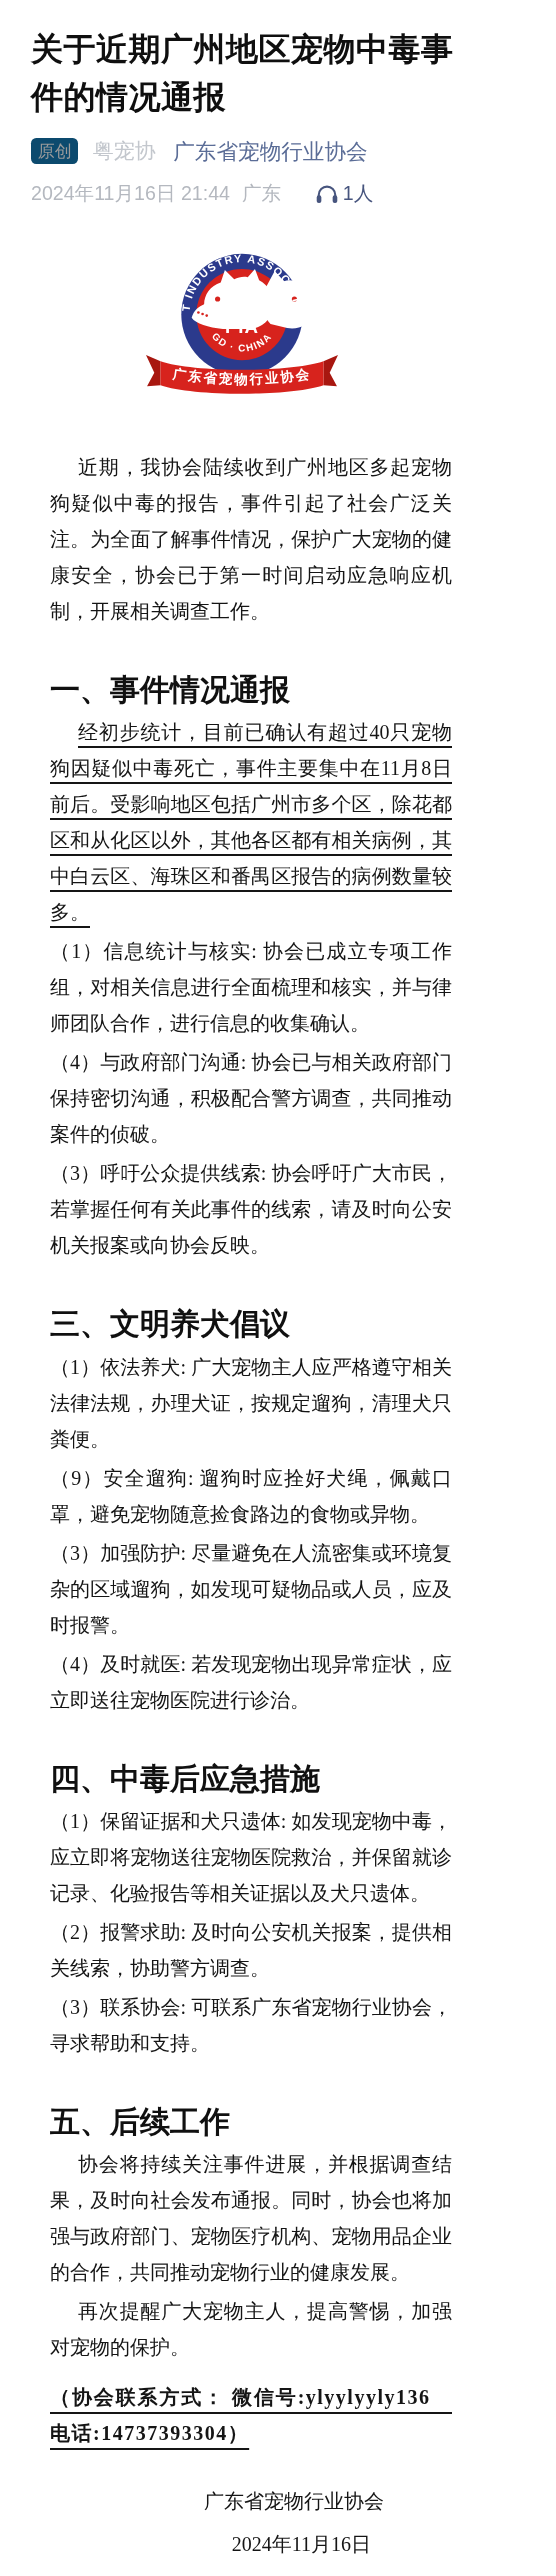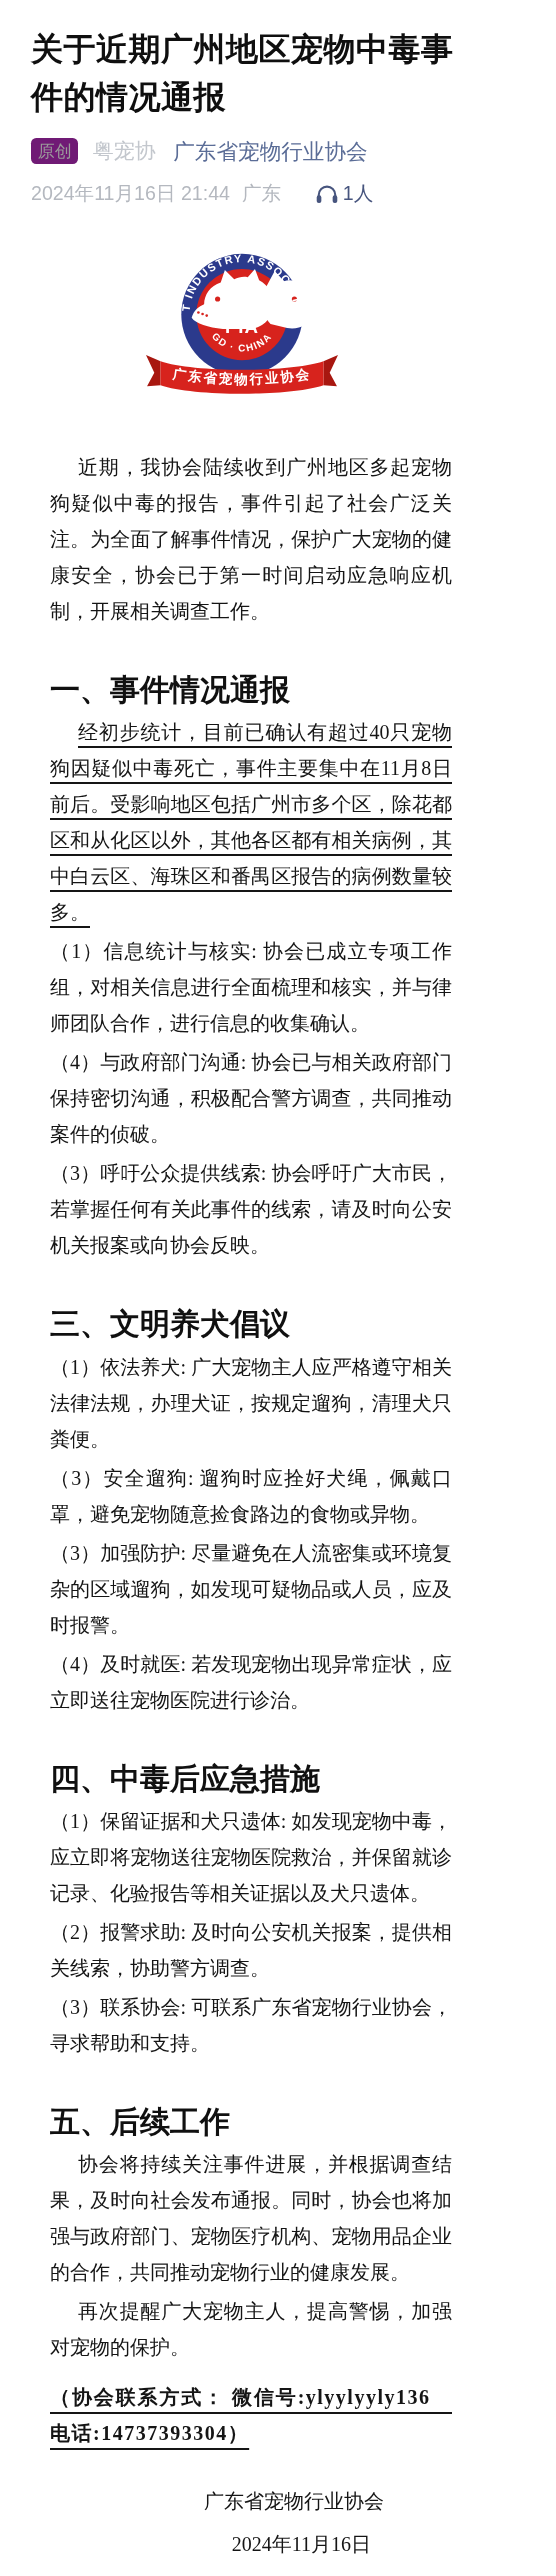--- a/index.html
+++ b/index.html
@@ -2,21 +2,21 @@
 <html style="font-size:8.2px"><head>
 <meta charset="utf-8">
 <style>
   html,body{margin:0;padding:0;background:#fff;}
   .page{width:484px;background:#ffffff;color:#141414;box-sizing:border-box;padding-bottom:41px;}
 
   
   .header{padding:25px 29px 0 31px;font-family:"Liberation Sans","DejaVu Sans",sans-serif;}
   .title{font-size:32px;line-height:48px;font-weight:700;color:#0f0f0f;letter-spacing:0.5px;}
   .byline{margin-top:15.5px;display:flex;align-items:center;}
-  .badge-original{background:#701a75;color:#9b9b9b;font-size:17px;line-height:1;padding:4.6px 6.7px;border-radius:5.2px;flex:0 0 auto;}
+  .badge-original{background:#0c4a6e;color:#9b9b9b;font-size:17px;line-height:1;padding:4.6px 6.7px;border-radius:5.2px;flex:0 0 auto;}
   .author{color:#c3c7cd;font-size:21px;margin-left:14.4px;}
   .account{color:#5b6d97;font-size:21.6px;margin-left:17.5px;}
   .meta{margin-top:14.4px;display:flex;align-items:center;font-size:19.6px;color:#b4b8bf;gap:12px;}
   .meta-region{margin-left:0;}
   .listen{display:flex;align-items:center;margin-left:21.6px;color:#47557e;}
   .listen svg{display:block;margin-right:4.1px;}
   .listen-count{font-size:19.6px;color:#47557e;}
 
   
   .logo-wrap{margin-top:41px;text-align:center;}
@@ -109,21 +109,21 @@
 
     <h2>一、事件情况通报</h2>
     <p class="indent underlined">经初步统计，目前已确认有超过40只宠物狗因疑似中毒死亡，事件主要集中在11月8日前后。受影响地区包括广州市多个区，除花都区和从化区以外，其他各区都有相关病例，其中白云区、海珠区和番禺区报告的病例数量较多。</p>
 
     <p>（1）信息统计与核实: 协会已成立专项工作组，对相关信息进行全面梳理和核实，并与律师团队合作，进行信息的收集确认。</p>
     <p>（4）与政府部门沟通: 协会已与相关政府部门保持密切沟通，积极配合警方调查，共同推动案件的侦破。</p>
     <p>（3）呼吁公众提供线索: 协会呼吁广大市民，若掌握任何有关此事件的线索，请及时向公安机关报案或向协会反映。</p>
 
     <h2>三、文明养犬倡议</h2>
     <p>（1）依法养犬: 广大宠物主人应严格遵守相关法律法规，办理犬证，按规定遛狗，清理犬只粪便。</p>
-    <p>（3）安全遛狗: 遛狗时应拴好犬绳，佩戴口罩，避免宠物随意捡食路边的食物或异物。</p>
+    <p>（9）安全遛狗: 遛狗时应拴好犬绳，佩戴口罩，避免宠物随意捡食路边的食物或异物。</p>
     <p>（3）加强防护: 尽量避免在人流密集或环境复杂的区域遛狗，如发现可疑物品或人员，应及时报警。</p>
     <p>（4）及时就医: 若发现宠物出现异常症状，应立即送往宠物医院进行诊治。</p>
 
     <h2>四、中毒后应急措施</h2>
     <p>（1）保留证据和犬只遗体: 如发现宠物中毒，应立即将宠物送往宠物医院救治，并保留就诊记录、化验报告等相关证据以及犬只遗体。</p>
     <p>（2）报警求助: 及时向公安机关报案，提供相关线索，协助警方调查。</p>
     <p>（3）联系协会: 可联系广东省宠物行业协会，寻求帮助和支持。</p>
 
     <h2>五、后续工作</h2>
     <p class="indent">协会将持续关注事件进展，并根据调查结果，及时向社会发布通报。同时，协会也将加强与政府部门、宠物医疗机构、宠物用品企业的合作，共同推动宠物行业的健康发展。</p>

